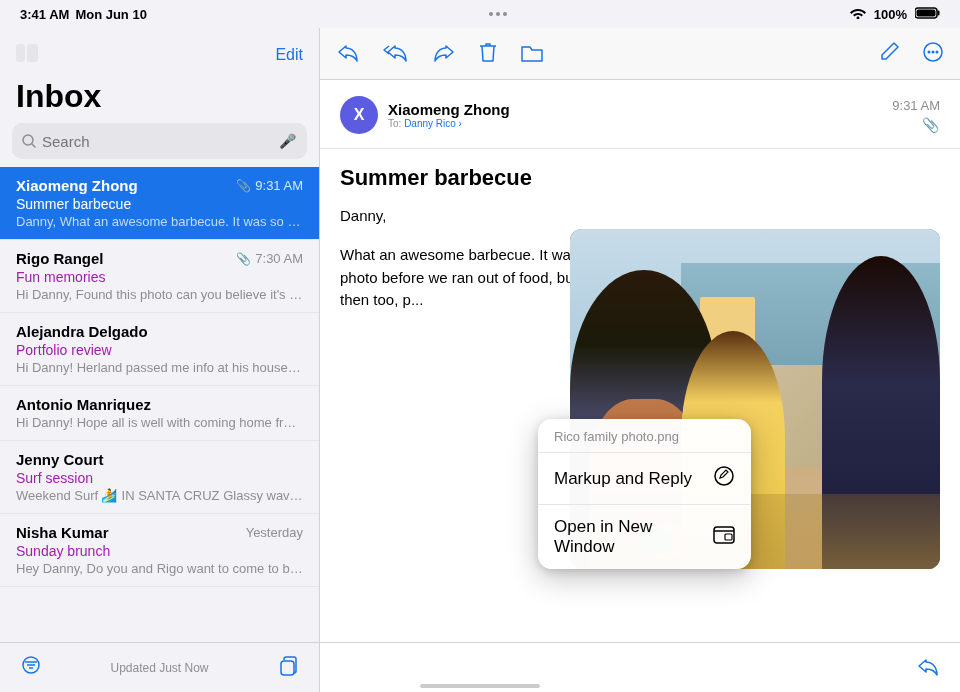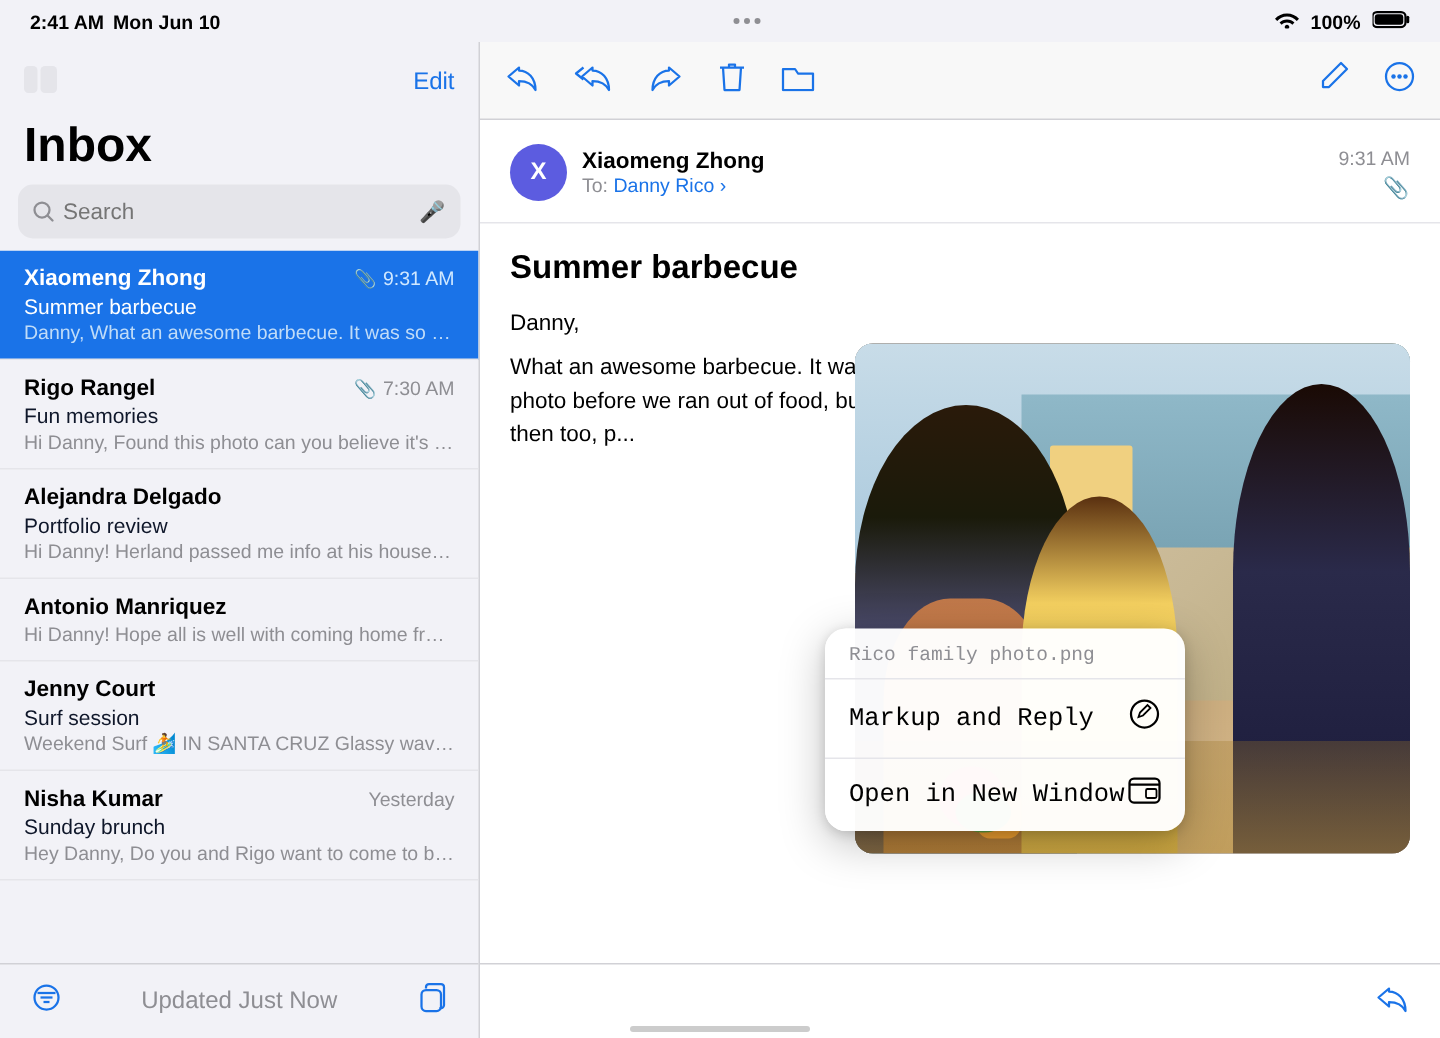--- a/index.html
+++ b/index.html
@@ -131,21 +131,21 @@
       font-size: 13px;
       color: #8e8e93;
     }
     .email-item.selected .email-time {
       color: #d0e8ff;
     }
 
     .email-subject {
       font-size: 14px;
       font-weight: 500;
-      color: #0f172a;
+      color: #a21caf;
       margin-bottom: 2px;
     }
     .email-item.selected .email-subject {
       color: #fff;
     }
 
     .email-preview {
       font-size: 13px;
       color: #8e8e93;
       white-space: nowrap;
@@ -251,21 +251,21 @@
       background: #5c5ce0;
     }
 
     .detail-sender-name {
       font-size: 15px;
       font-weight: 600;
       color: #000;
     }
 
     .detail-to {
-      font-size: 13px;
+      font-size: 10px;
       color: #8e8e93;
     }
 
     .detail-to span {
       color: #1a73e8;
     }
 
     .detail-timestamp {
       font-size: 13px;
       color: #8e8e93;
@@ -288,21 +288,21 @@
     .detail-subject {
       font-size: 22px;
       font-weight: 700;
       color: #000;
       margin-bottom: 16px;
     }
 
     .detail-greeting {
       font-size: 15px;
       color: #000;
-      margin-bottom: 10px;
+      margin-bottom: 20px;
     }
 
     .detail-body-text {
       font-size: 15px;
       color: #000;
       line-height: 1.5;
       margin-bottom: 16px;
     }
 
     
@@ -328,29 +328,28 @@
     
     .photo-bg {
       position: absolute;
       inset: 0;
       background: linear-gradient(180deg, #b8d4e8 0%, #8fb8d4 30%, #c8a878 50%, #d4b88c 100%);
     }
 
     
     .context-menu {
       position: absolute;
-      left: 230px;
+      left: 218px;
       top: 270px;
-      width: 240px;
+      width: 213px;
       background: rgba(255,255,255,0.97);
       border-radius: 14px;
       box-shadow: 0 8px 30px rgba(0,0,0,0.25), 0 2px 8px rgba(0,0,0,0.15);
       overflow: hidden;
       z-index: 100;
-      font-family: Liberation Mono, monospace;
     }
 
     .context-menu-filename {
       padding: 10px 16px 8px;
       font-size: 13px;
       color: #8e8e93;
       border-bottom: 1px solid #e5e5ea;
     }
 
     .context-menu-item {
@@ -392,21 +391,21 @@
       font-size: 14px;
     }
   </style>
 </head>
 <body>
 
 <div class="ipad-frame">
 
   <div class="status-bar">
     <div class="status-bar-left">
-      <span>2:41 AM</span>
+      <span>3:41 AM</span>
       <span>Mon Jun 10</span>
     </div>
     <div class="toolbar-dots">
       <span></span>
         <span></span>
         <span></span>
     </div>
     <div class="status-bar-right">
       <span>
         <svg width="16" height="12" viewBox="0 0 16 12" fill="none">
@@ -521,21 +520,21 @@
 
       <div class="sidebar-bottom-bar">
         <span style="color:#1a73e8; font-size:20px;">
           <svg width="22" height="18" viewBox="0 0 22 18" fill="none">
             <circle cx="11" cy="9" r="8" stroke="#1a73e8" stroke-width="1.5" fill="none"></circle>
             <line x1="5" y1="6" x2="17" y2="6" stroke="#1a73e8" stroke-width="1.5"></line>
             <line x1="7" y1="9" x2="15" y2="9" stroke="#1a73e8" stroke-width="1.5"></line>
             <line x1="9" y1="12" x2="13" y2="12" stroke="#1a73e8" stroke-width="1.5"></line>
           </svg>
         </span>
-        <span style="font-size:16px;color:#8e8e93;">Updated Just Now</span>
+        <span style="font-size:12px;color:#8e8e93;">Updated Just Now</span>
         <span style="color:#1a73e8;">
           <svg width="22" height="22" viewBox="0 0 22 22" fill="none">
             <rect x="4" y="6" width="13" height="14" rx="3" stroke="#1a73e8" stroke-width="1.5" fill="none"></rect>
             <path d="M7 5V4a2 2 0 012-2h8a2 2 0 012 2v12a2 2 0 01-2 2h-1" stroke="#1a73e8" stroke-width="1.5" fill="none"></path>
           </svg>
         </span>
       </div>
     </div>
 
     <div class="detail-pane">

